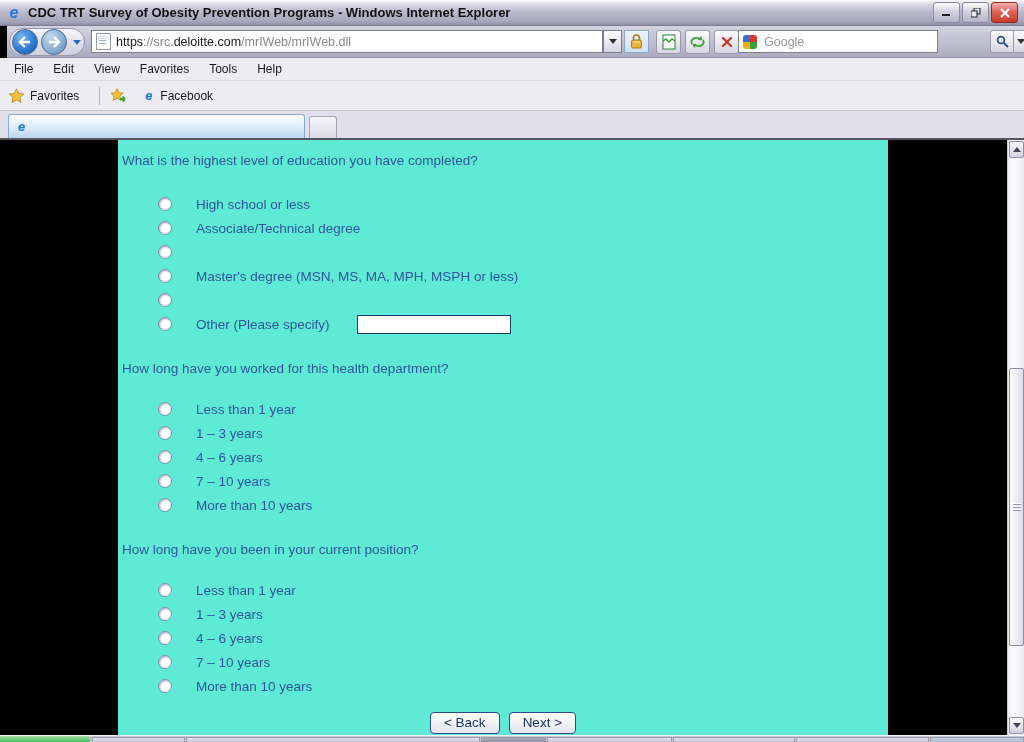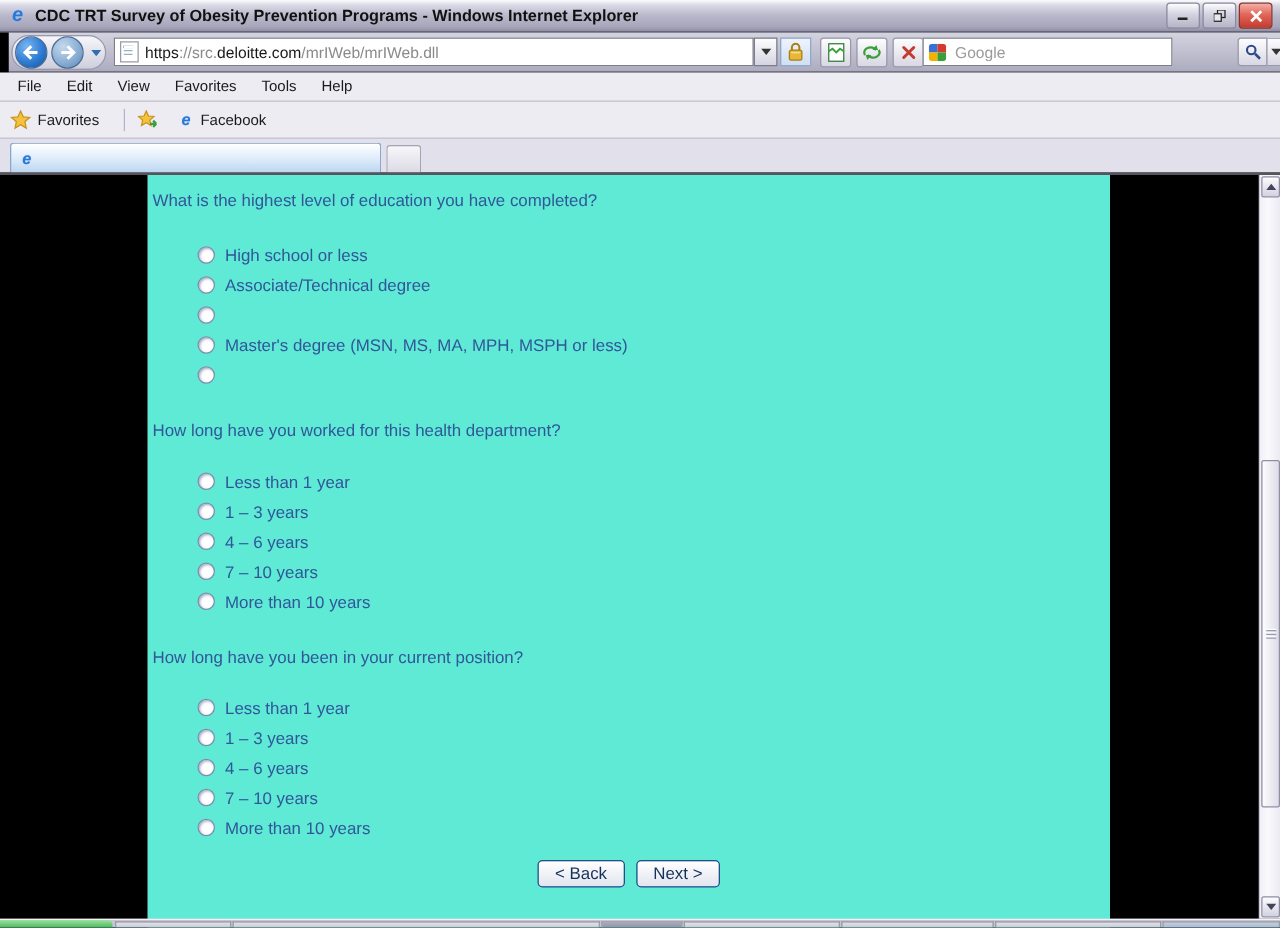--- a/index.html
+++ b/index.html
@@ -85,21 +85,21 @@
   .tab-underline{position:absolute;top:138px;left:0;width:1024px;height:2px;background:#55545f;}
 
   
   .content{position:absolute;top:140px;left:0;width:1024px;height:595px;background:#000;}
   .page{position:absolute;left:118px;top:0;width:770px;height:682px;background:#5eead4;overflow:hidden;
     color:#31569A;font-size:13.5px;}
   .question{margin:24px 0 0 4px;line-height:17px;}
   .question.first{margin-top:12px;}
   .opts{margin:20px 0 0 40px;}
   .opts.first{margin-top:23px;}
-  .opt{height:24px;display:flex;align-items:center;gap:8px;}
+  .opt{height:24px;display:flex;align-items:center;gap:24px;}
   .radio{width:12px;height:12px;border-radius:50%;background:#fff;border:1px solid #7b8eae;
     box-shadow:inset 1px 1px 2px rgba(90,110,150,.55);flex:none;}
   .other-input{width:148px;height:17px;border:1px solid #1e3a75;background:#fff;margin-left:3px;
     font-family:"Liberation Sans",sans-serif;font-size:12px;padding:0 2px;outline:none;}
   .btn-row{margin-top:14px;display:flex;justify-content:center;gap:9px;}
   .nav-btn{font-family:Liberation Sans, sans-serif;font-size:13.5px;color:#16325c;
     border:1px solid #2b4a8b;border-radius:4px;background:linear-gradient(#ffffff,#e2e5ef);
     height:22px;padding:0 13px;line-height:20px;}
 
   
@@ -271,20 +271,25 @@
         <div class="opt">
           <span class="radio"></span>
         </div>
         <div class="opt">
           <span class="radio"></span>
           <span>Master's degree (MSN, MS, MA, MPH, MSPH or less)</span>
         </div>
         <div class="opt">
           <span class="radio"></span>
         </div>
+        <div class="opt">
+          <span class="radio"></span>
+          <span>Other (Please specify)</span>
+          <input class="other-input" type="text" value="" style="">
+        </div>
       </div>
 
       <div class="question">How long have you worked for this health department?</div>
       <div class="opts">
         <div class="opt">
           <span class="radio"></span>
           <span>Less than 1 year</span>
         </div>
         <div class="opt">
           <span class="radio"></span>

